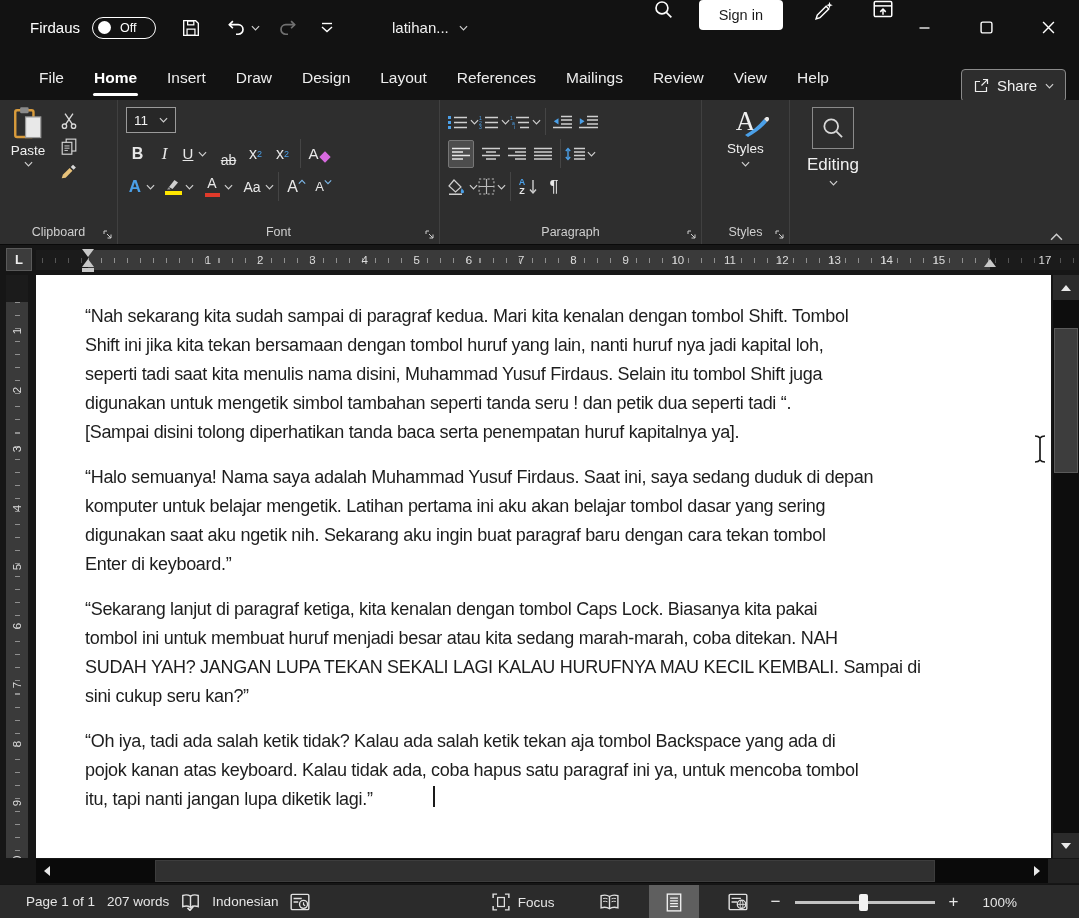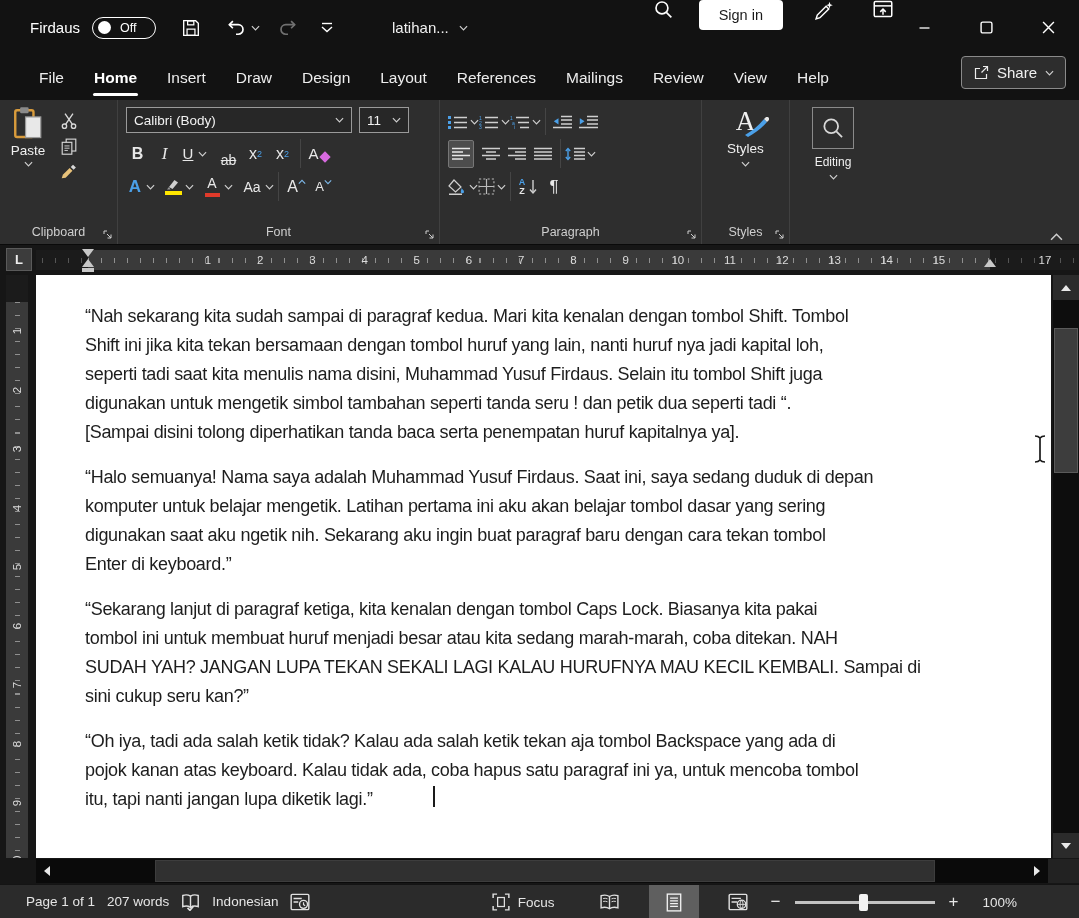--- a/index.html
+++ b/index.html
@@ -28,21 +28,21 @@
 .ribbondisp-btn { margin-left:38px; }
 .win-btn { width:62px; height:55px; display:flex; align-items:center; justify-content:center; }
 .win-btn:first-of-type { margin-left:20px; }
 
 
 .tabrow { position:absolute; left:0; top:55px; width:1079px; height:45px; background:#121212; display:flex; align-items:stretch; padding-left:24px; }
 .tabbar { display:flex; }
 .tab { position:relative; display:flex; align-items:center; padding:0 15px; font-size:15.5px; color:#ededed; cursor:pointer; }
 .tab.active { font-weight:700; color:#fff; }
 .tab.active::after { content:""; position:absolute; left:14px; right:14px; bottom:4px; height:3px; background:#fff; border-radius:2px; }
-.share-btn { position:absolute; right:13px; top:56px; height:33px; display:flex; align-items:center; gap:8px; padding:0 11px; background:#2d2d2d; border:1px solid #8a8a8a; border-radius:4px; font-size:15px; color:#f0f0f0; cursor:pointer; }
+.share-btn { position:absolute; right:13px; top:69px; height:33px; display:flex; align-items:center; gap:8px; padding:0 11px; background:#2d2d2d; border:1px solid #8a8a8a; border-radius:4px; font-size:15px; color:#f0f0f0; cursor:pointer; }
 
 
 .ribbon { position:absolute; left:0; top:100px; width:1079px; height:145px; background:#2e2e2e; display:flex; border-bottom:1px solid #0a0a0a; }
 .rgroup { position:relative; display:flex; flex-direction:column; border-right:1px solid #404040; }
 .rgroup-body { flex:1; }
 .rgroup-label { height:22px; text-align:center; font-size:12.5px; color:#cfcfcf; line-height:20px; }
 .launcher { position:absolute; right:4px; bottom:4px; color:#cfcfcf; cursor:pointer; }
 .rbtn { display:flex; align-items:center; justify-content:center; color:#e8e8e8; cursor:pointer; }
 .vdiv { width:1px; background:#454545; margin:2px 4px; align-self:stretch; }
 
@@ -80,21 +80,21 @@
 .g-styles { width:88px; }
 .styles-big { display:flex; flex-direction:column; align-items:center; padding-top:8px; cursor:pointer; }
 .styles-A { position:relative; font-family:"Liberation Serif", serif; font-size:27px; color:#f0f0f0; line-height:1; }
 .styles-brush { position:absolute; right:-14px; bottom:-2px; }
 .styles-big-label { font-size:13.5px; margin-top:6px; color:#f0f0f0; }
 .styles-big .chev { margin-top:5px; }
 
 .g-editing { width:86px; border-right:none; }
 .editing-big { display:flex; flex-direction:column; align-items:center; padding-top:7px; cursor:pointer; }
 .editing-iconbox { width:42px; height:42px; border:1px solid #8a8a8a; display:flex; align-items:center; justify-content:center; }
-.editing-label { font-size:12px; margin-top:6px; color:#f0f0f0; }
+.editing-label { font-size:17px; margin-top:6px; color:#f0f0f0; }
 .editing-big .chev { margin-top:5px; }
 .ribbon-collapse { position:absolute; right:16px; bottom:3px; cursor:pointer; color:#cfcfcf; }
 
 
 .rulerrow { position:absolute; left:0; top:245px; width:1079px; height:30px; background:#161616; }
 .tabsel { position:absolute; left:6px; top:3px; width:26px; height:23px; background:#3c3c3c; border:1px solid #5a5a5a; display:flex; align-items:center; justify-content:center; font-size:13px; font-weight:700; color:#ededed; cursor:pointer; }
 .hruler { position:absolute; left:36px; top:5px; right:0; height:20px; background:#1b1b1b;
   background-image:repeating-linear-gradient(to right,#555 0 1px,transparent 1px 13.05px);
   background-size:100% 5px; background-repeat:no-repeat; background-position:6px 7.5px; cursor:default; }
 .hr-active { position:absolute; left:52px; top:0; width:902px; height:20px; background:#3a3a3a;
@@ -308,26 +308,20 @@
           <path d="M1 4V1h3" fill="none" stroke="currentColor"></path>
           <path d="M4 4l4 4" stroke="currentColor"></path>
           <path d="M8 4.5V8H4.5" fill="none" stroke="currentColor"></path>
         </svg>
     </div>
   </div>
 
   <div class="rgroup g-font">
     <div class="rgroup-body">
       <div class="font-row1">
-        <div class="combo combo-fontname">
-          <span>Calibri (Body)</span>
-          <svg class="chev" viewBox="0 0 10 6">
-              <path d="M1 1l4 4 4-4" fill="none" stroke="currentColor" stroke-width="1.3"></path>
-            </svg>
-        </div>
         <div class="combo combo-fontsize">
           <span>11</span>
           <svg class="chev" viewBox="0 0 10 6">
               <path d="M1 1l4 4 4-4" fill="none" stroke="currentColor" stroke-width="1.3"></path>
             </svg>
         </div>
       </div>
       <div class="font-row2">
         <div class="rbtn fbtn b-bold">B</div>
         <div class="rbtn fbtn b-italic">I</div>

